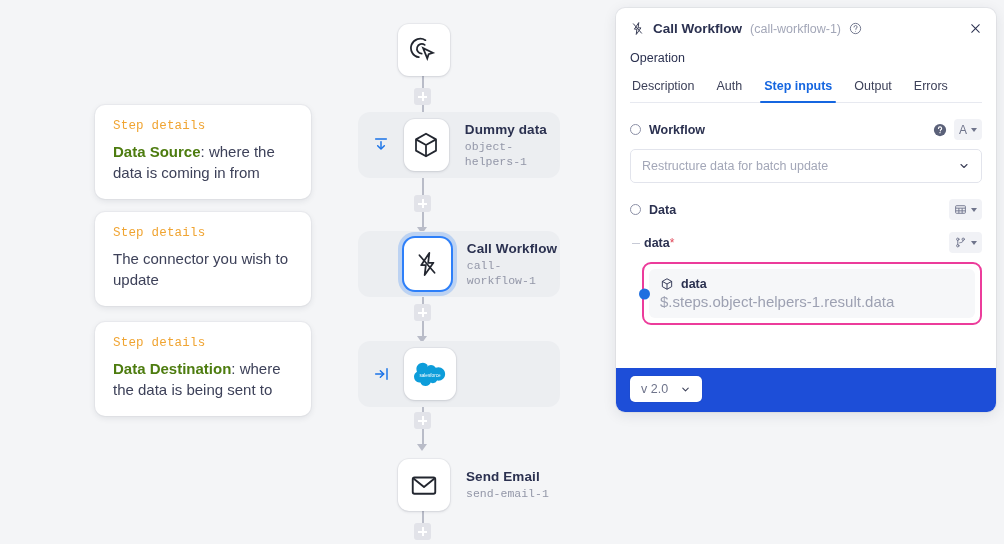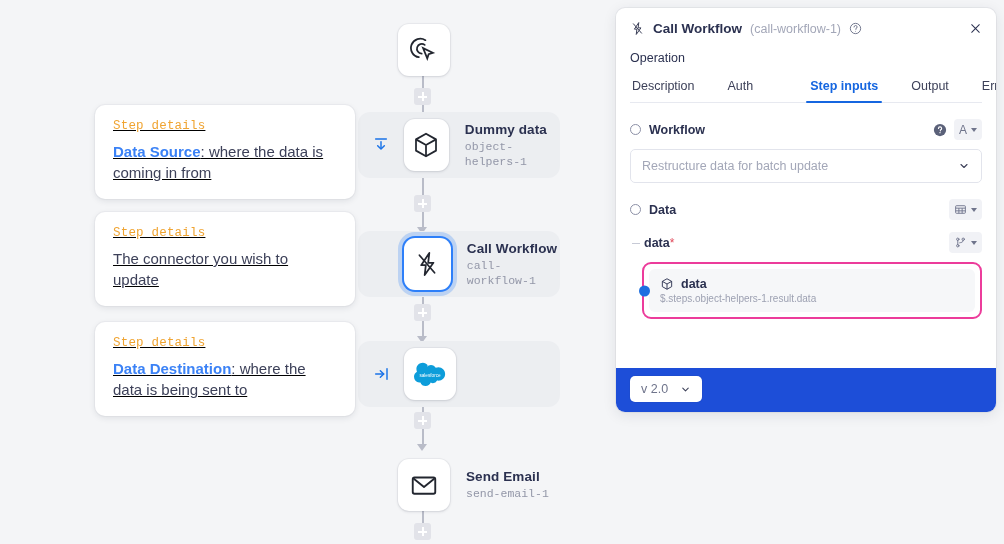--- a/index.html
+++ b/index.html
@@ -67,35 +67,34 @@
     font-size: 13.5px; font-weight: 700; color: #2b3150;
     letter-spacing: .1px; line-height: 16px;
   }
   .node-sub {
     font-size: 11.5px; color: #9397a8;
     font-family: "Liberation Mono", monospace; line-height: 15px; margin-top: 1px;
   }
 
   
   .callout {
-    position: absolute; width: 260px;
+    position: absolute; width: 216px;
     background: #ffffff; border-radius: 10px;
     padding: 14px 18px 16px 18px;
     box-shadow: 0 2px 6px rgba(30,35,60,.10), 0 0 0 1px rgba(30,35,60,.03);
-    text-decoration: underline;
   }
   .callout-label {
     font-family: "Liberation Mono", monospace;
     font-size: 12.5px; color: #f0a431; letter-spacing: .2px;
     margin-bottom: 8px;
   }
   .callout-body {
     font-size: 15px; color: #3d4159; line-height: 21px;
   }
-  .callout-body b { color: #3b82f6; font-weight: 700; }
+  .callout-body b { color: #4d7c0f; font-weight: 700; }
 
   
   .panel {
     position: absolute; left: 616px; top: 8px;
     width: 380px; height: 404px;
     background: #ffffff; border-radius: 9px;
     box-shadow: 0 3px 14px rgba(30,35,60,.10), 0 0 0 1px rgba(30,35,60,.05);
     overflow: hidden;
   }
   .panel-head {
@@ -113,29 +112,29 @@
     margin-top: 14px; margin-bottom: 7px;
   }
   .select {
     height: 34px; border: 1px solid #e2e4ec; border-radius: 5px;
     display: flex; align-items: center; padding: 0 11px;
     font-size: 12.5px; color: #a3a7b8; background: #fff;
   }
   .select .chev { margin-left: auto; color: #3d4159; }
 
   .tabs {
-    display: flex; gap: 33px; margin-top: 14px;
+    display: flex; gap: 22px; margin-top: 14px;
     border-bottom: 1px solid #e7e9f0;
     padding: 0 2px;
   }
   .tab {
     font-size: 12.5px; color: #3d4159; padding-bottom: 9px;
     cursor: pointer; position: relative; white-space: nowrap;
   }
-  .tab.active { color: #1566e0; font-weight: 700; margin-left: 24px; }
+  .tab.active { color: #1566e0; font-weight: 700; }
   .tab.active::after {
     content: ""; position: absolute; left: -4px; right: -4px; bottom: -1px;
     height: 2.5px; background: #1566e0; border-radius: 2px;
   }
 
   .group-head {
     display: flex; align-items: center; gap: 8px;
     margin-top: 16px;
   }
   .radio {
@@ -174,21 +173,21 @@
     width: 11px; height: 11px; border-radius: 50%; background: #1f6fe0;
   }
   .token {
     background: #f6f7f9; border-radius: 6px; padding: 8px 11px;
   }
   .token-title {
     display: flex; align-items: center; gap: 7px;
     font-size: 12.5px; font-weight: 700; color: #2b3150;
   }
   .token-path {
-    font-size: 10px; color: #9da1b2; margin-top: 2px;
+    font-size: 15px; color: #9da1b2; margin-top: 2px;
   }
 
   .panel-foot {
     position: absolute; left: 0; right: 0; bottom: 0;
     background: #1d4ed8; padding: 8px 14px 10px 14px;
   }
   .ver-btn {
     display: inline-flex; align-items: center; gap: 12px;
     background: #ffffff; border-radius: 5px;
     padding: 6px 11px; font-size: 12.5px; color: #6f748b;

